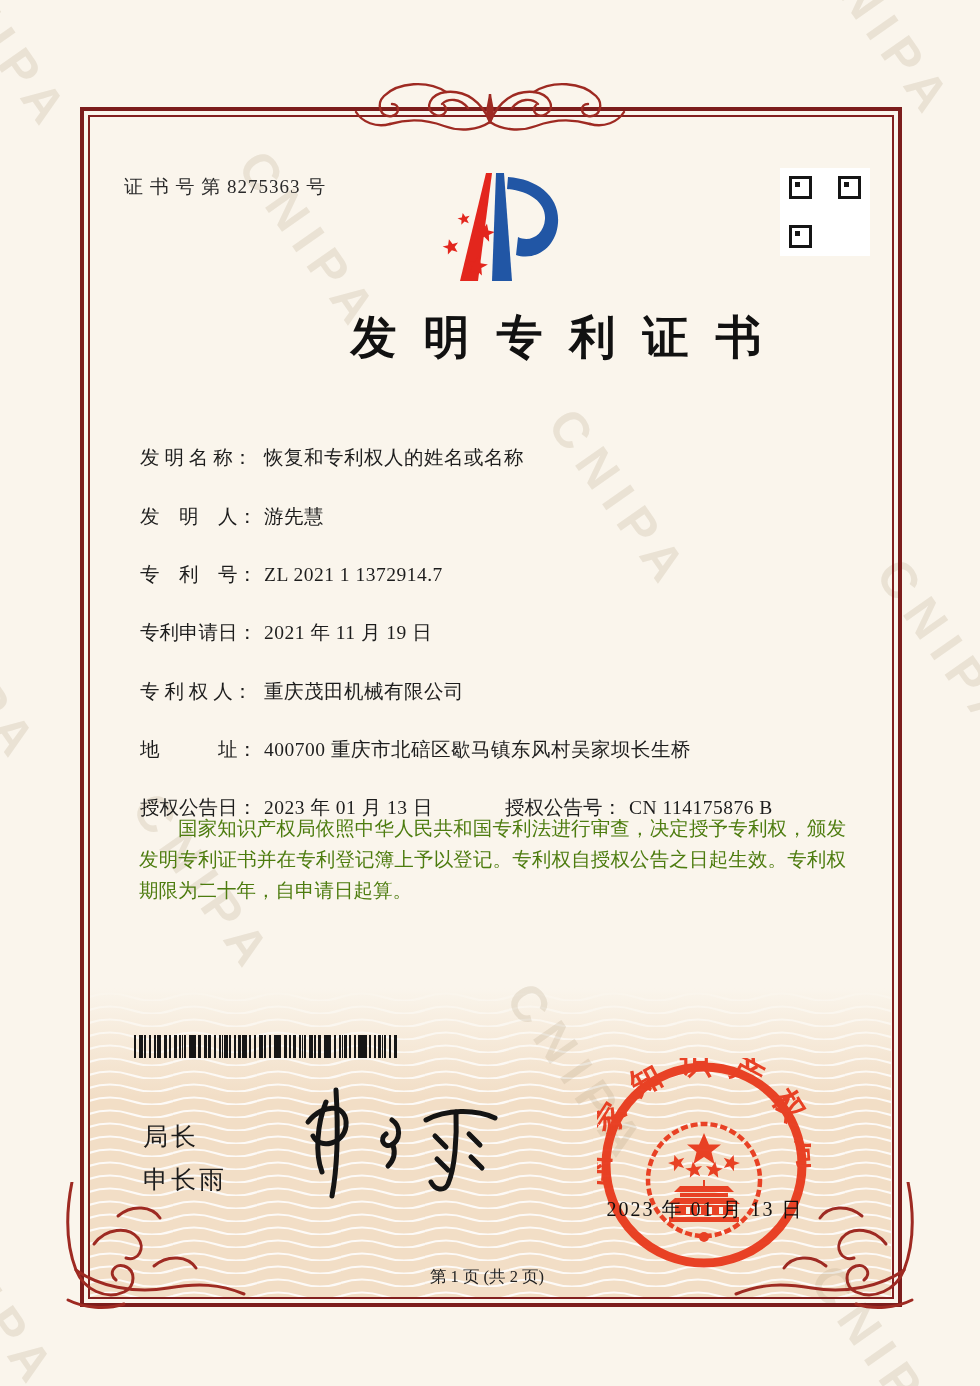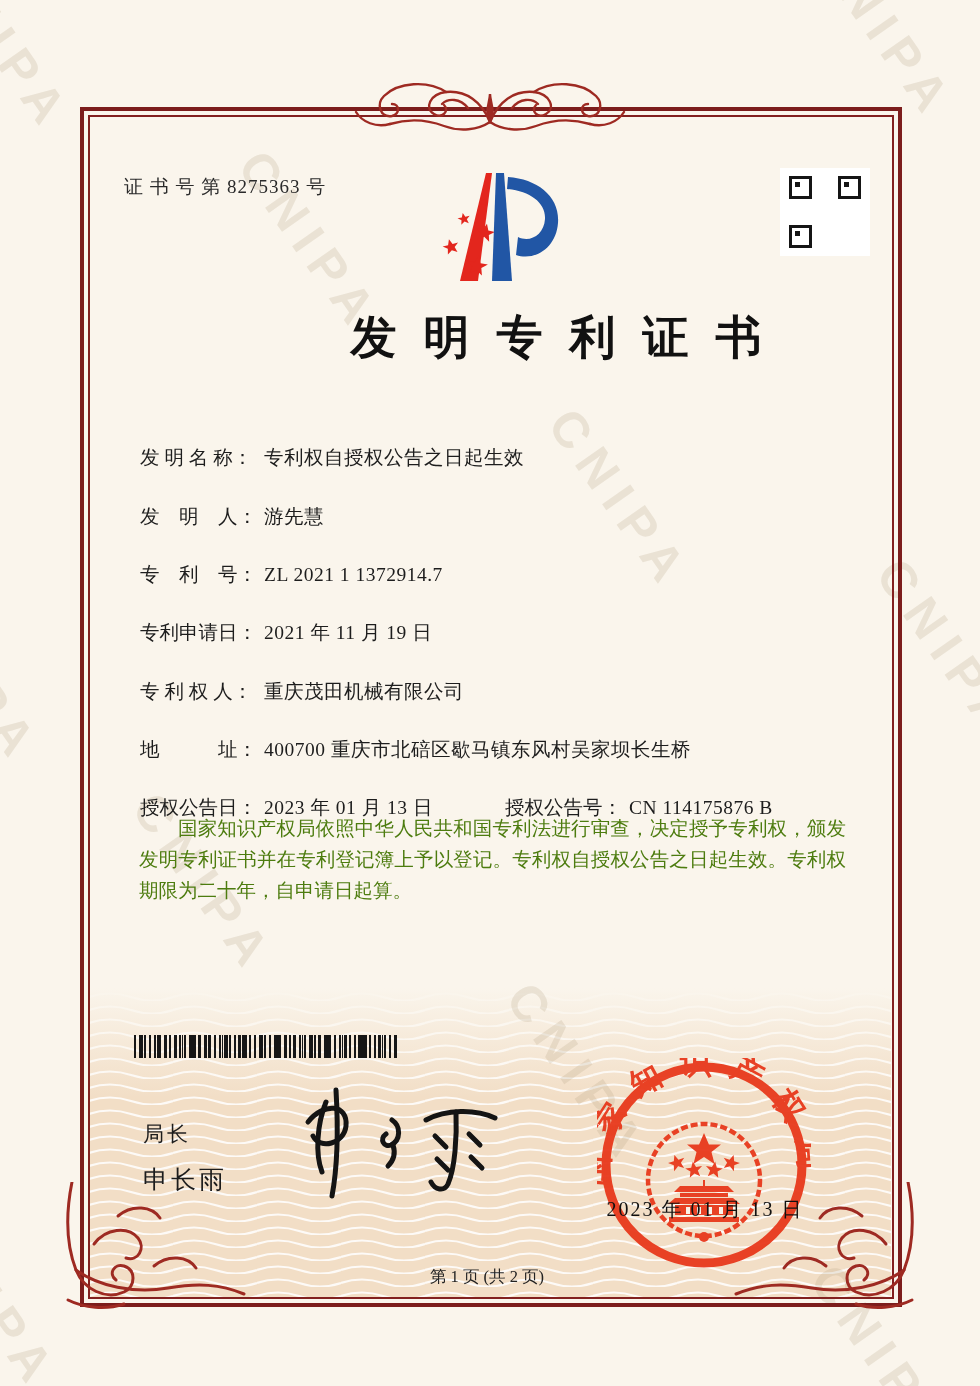--- a/index.html
+++ b/index.html
@@ -46,21 +46,21 @@
   .body-text{position:absolute;left:139px;top:813px;width:707px;z-index:4;font-size:19.5px;
              line-height:31px;text-align:justify;color:#4d7c0f;}
   .body-text p{margin:0;text-indent:2em;}
 
   
   .barcode{position:absolute;left:134px;top:1035px;width:263px;height:23px;z-index:4;
       background-image:
         repeating-linear-gradient(90deg,#161616 0 2px,transparent 2px 5px),
         repeating-linear-gradient(90deg,#161616 0 1px,transparent 1px 8px),
         repeating-linear-gradient(90deg,transparent 0 6px,#161616 6px 9px,transparent 9px 17px);}
-  .director-title{position:absolute;left:143px;top:1120px;z-index:4;font-size:21px;letter-spacing:3px;}
+  .director-title{position:absolute;left:143px;top:1120px;z-index:4;font-size:25px;letter-spacing:3px;}
   .director-name{position:absolute;left:143px;top:1163px;z-index:4;font-size:25px;letter-spacing:3px;}
   .sig{position:absolute;left:288px;top:1082px;z-index:4;}
   .seal{position:absolute;left:597px;top:1058px;z-index:4;opacity:0.95;}
   .seal-date{position:absolute;left:599px;top:1196px;width:212px;z-index:5;text-align:center;
              font-size:20px;letter-spacing:2px;color:#101010;white-space:nowrap;}
   .page-info{position:absolute;left:80px;top:1266px;width:814px;text-align:center;z-index:6;
              font-size:16.5px;color:#222;}
   .note-box{position:absolute;left:50%;transform:translateX(-50%);top:1313px;z-index:6;
             background:#fff;padding:9px 28px;font-size:17.5px;letter-spacing:2px;color:#1d1d1d;white-space:nowrap;}
 </style>
@@ -159,21 +159,21 @@
   <div class="qr">
     <div class="qr-inner"></div>
     <div class="finder f-tl"></div>
     <div class="finder f-tr"></div>
     <div class="finder f-bl"></div>
   </div>
 
   <div class="title">发明专利证书</div>
 
   <div class="row" style="top:415px">
-    <span class="lbl">发 明 名 称：</span><span class="val">专利权自授权公告之日起生效</span>
+    <span class="lbl">发 明 名 称：</span><span class="val">恢复和专利权人的姓名或名称</span>
   </div>
   <div class="row" style="top:474px">
     <span class="lbl">发　明　人：</span><span class="val">游先慧</span>
   </div>
   <div class="row" style="top:532px">
     <span class="lbl">专　利　号：</span><span class="val">ZL 2021 1 1372914.7</span>
   </div>
   <div class="row" style="top:590px">
     <span class="lbl">专利申请日：</span><span class="val">2021 年 11 月 19 日</span>
   </div>

